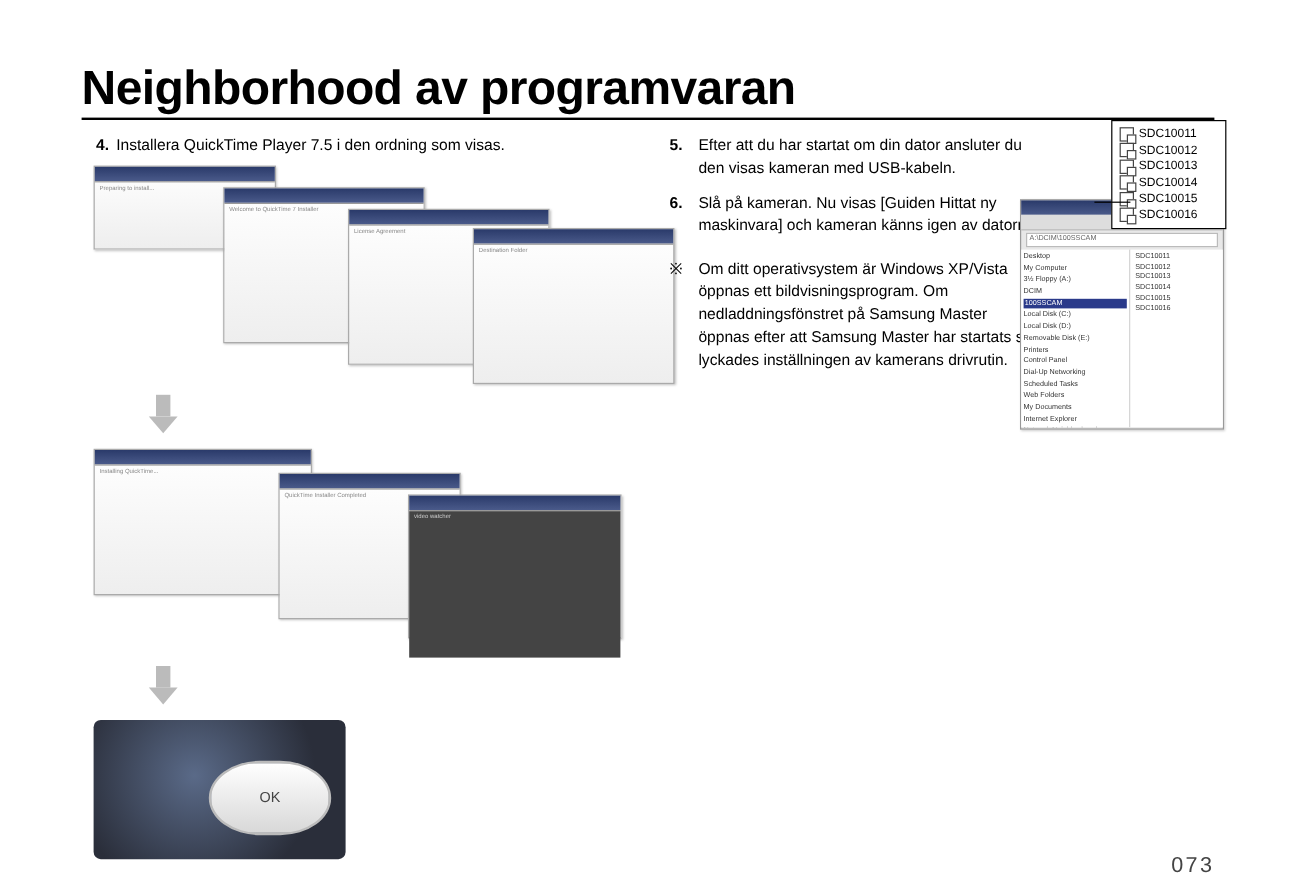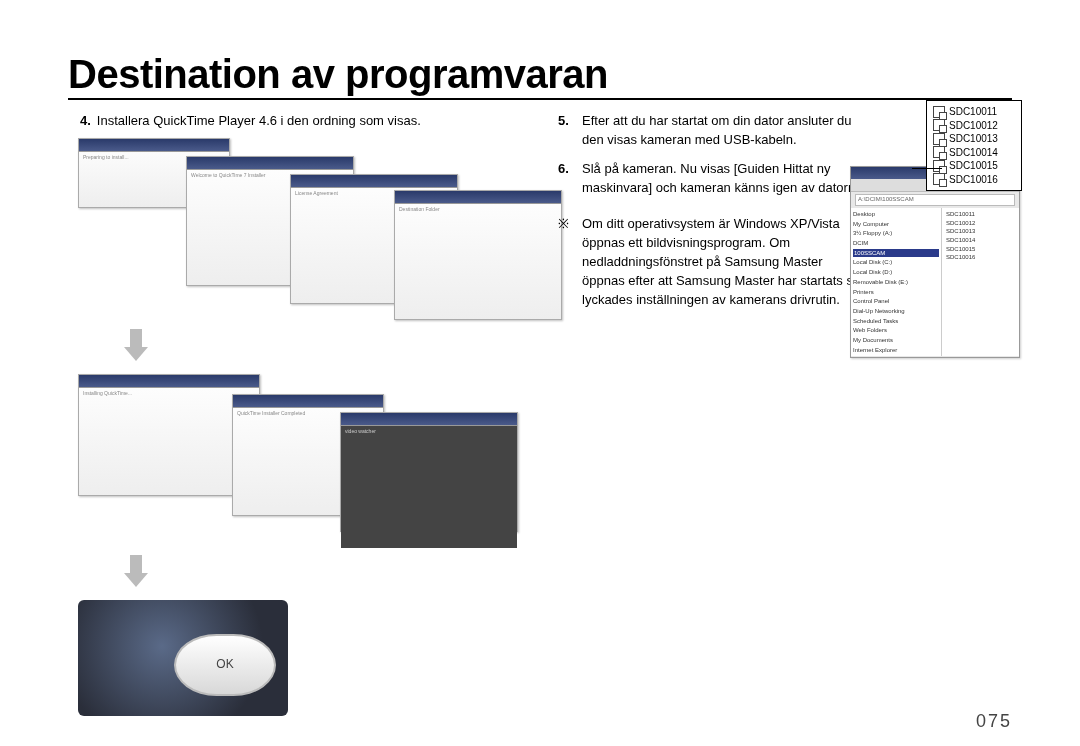--- a/index.html
+++ b/index.html
@@ -46,27 +46,27 @@
   .callout-row .ic{width:10px;height:10px;margin-right:4px;background:#fff;border:1px solid #444;position:relative}
   .callout-row .ic:after{content:"";position:absolute;right:-3px;bottom:-3px;width:6px;height:6px;border:1px solid #444;background:#fff}
   .callout-lead{position:absolute;right:72px;top:56px;width:30px;height:1px;background:#000}
   .pagenum{position:absolute;right:68px;bottom:14px;font-size:18px;color:#444;letter-spacing:2px}
   .scribble{font-size:5px;color:#888;padding:2px 4px;line-height:1.2;overflow:hidden}
 </style>
 </head>
 <body>
 <div class="page">
 
-<div class="title">Destination av programvaran</div>
+<div class="title">Neighborhood av programvaran</div>
 <div class="title-rule"></div>
 
 <div class="left">
   <div class="step4 step-row">
     <span class="step-num">4.</span>
-    <span>Installera QuickTime Player 4.6 i den ordning som visas.</span>
+    <span>Installera QuickTime Player 7.5 i den ordning som visas.</span>
   </div>
 
   <div class="thumbrow row1">
     <div class="thumb t1">
           <div class="bar"></div>
           <div class="scribble">Preparing to install...</div>
         </div>
     <div class="thumb t2">
           <div class="bar"></div>
           <div class="scribble">Welcome to QuickTime 7 Installer</div>
@@ -183,15 +183,15 @@
           <span>SDC10015</span>
         </div>
     <div class="callout-row">
           <span class="ic"></span>
           <span>SDC10016</span>
         </div>
   </div>
   <div class="callout-lead"></div>
 </div>
 
-<div class="pagenum">075</div>
+<div class="pagenum">073</div>
 
 </div>
 
 </body></html>

